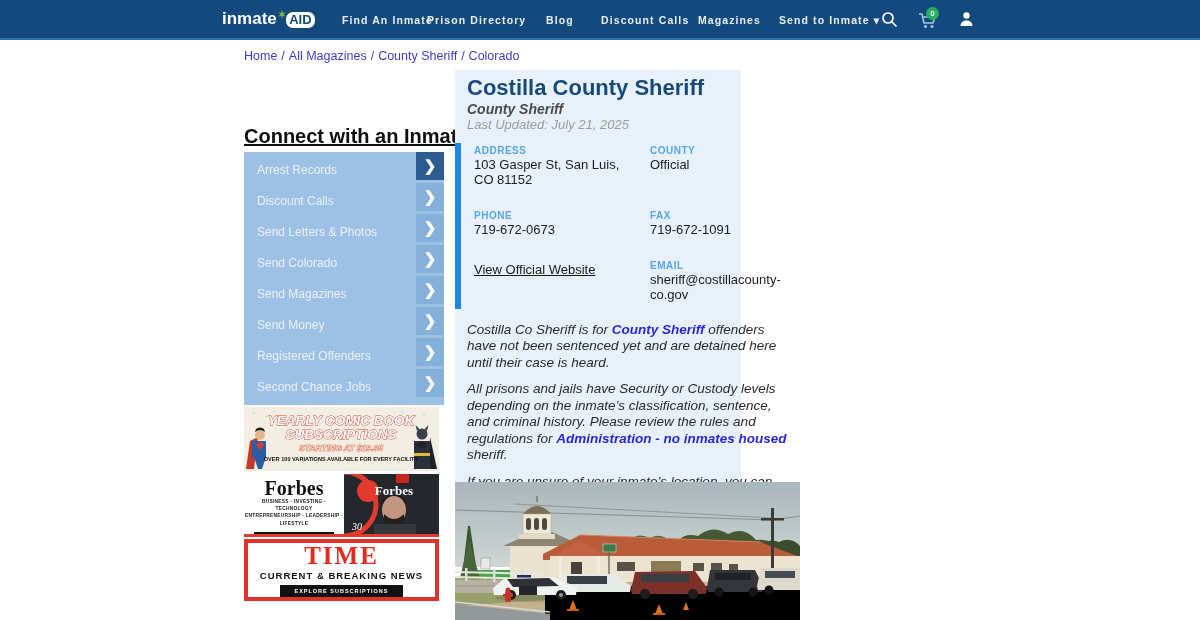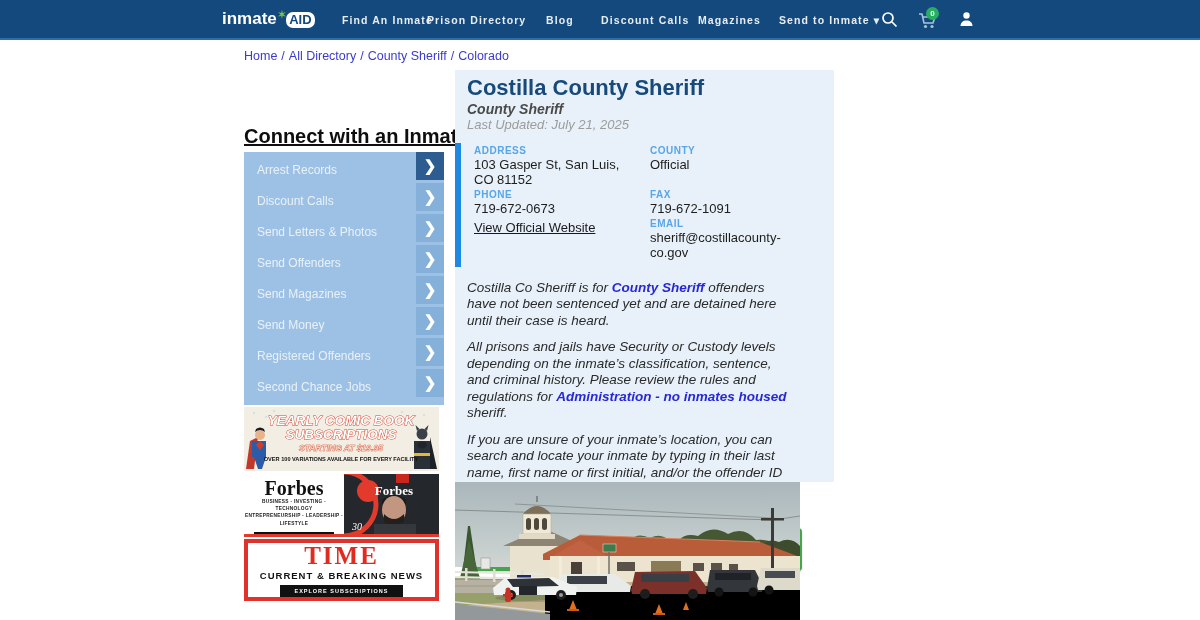--- a/index.html
+++ b/index.html
@@ -51,27 +51,27 @@
   .forbes-btn{background:#111;color:#fff;font-size:5.5px;font-weight:bold;letter-spacing:1px;
     border:none;padding:4px 10px;margin-top:5px;cursor:pointer;}
   .ad-time{top:539px;height:62px;background:#fff;border:4px solid #e0322c;box-sizing:border-box;
     display:flex;flex-direction:column;align-items:center;justify-content:center;}
   .time-title{font-family:"Liberation Serif",serif;font-weight:bold;font-size:25px;
     color:#e02b20;letter-spacing:2px;line-height:1;}
   .time-sub{font-size:9.5px;font-weight:bold;color:#111;letter-spacing:1px;margin-top:2px;}
   .time-btn{background:#111;color:#fff;font-size:5.5px;font-weight:bold;letter-spacing:1px;
     border:none;padding:3px 14px;margin-top:4px;cursor:pointer;}
   
-  .content{position:absolute;left:455px;top:70px;width:379px;height:412px;
+  .content{position:absolute;left:455px;top:70px;width:286px;height:412px;
     background:var(--content_bg,#e8f1f9);box-sizing:border-box;padding:5px 12px 6px 12px;}
   .fac-title{margin:0;font-size:22px;font-weight:bold;color:var(--title_navy,#17497a);line-height:1.15;}
   .fac-type{margin:1px 0 0;font-size:14px;font-weight:bold;font-style:italic;color:#4a4a4a;}
   .fac-updated{margin:0 0 11px;font-size:13px;font-style:italic;color:#9c9c9c;}
   .contact{margin-left:-12px;border-left:6px solid var(--accent_blue,#1e88e5);
-    padding:2px 0 6px 13px;display:grid;grid-template-columns:176px 1fr;row-gap:1px;margin-bottom:13px;}
+    padding:2px 0 6px 13px;display:grid;grid-template-columns:176px 1fr;row-gap:22px;margin-bottom:13px;}
   .field-label{font-size:10px;font-weight:bold;color:var(--label_blue,#58a6e8);
     letter-spacing:.5px;margin-bottom:2px;}
   .field-value{font-size:13px;color:#1d1d1d;line-height:1.15;width:165px;}
   .website-link{font-size:13px;color:#1a1a1a;text-decoration:underline;cursor:pointer;}
   .para{margin:0 0 10px;font-size:13.5px;font-style:italic;color:#2a2a2a;line-height:1.22;width:326px;}
   .para a{color:var(--link_blue,#2727d8);font-weight:bold;text-decoration:none;cursor:pointer;}
   .buttons-row{display:flex;gap:10px;margin-top:14px;}
   .green-btn{background:var(--green,#48a44c);color:#fff;font-weight:bold;font-size:13px;
     font-family:"Liberation Sans",sans-serif;text-align:center;border:none;border-radius:4px;
     padding:5px 6px;line-height:1.25;cursor:pointer;box-shadow:0 1px 2px rgba(0,0,0,.2);}
@@ -105,39 +105,39 @@
   </svg>
   <div class="cart-badge">0</div>
 
   <svg class="hdr-icon" style="left:959px" width="15" height="16" viewBox="0 0 15 16">
     <circle cx="7.5" cy="4.5" r="3.2" fill="#ffffff"></circle>
     <path d="M1.5 15c0-3.5 2.7-5.5 6-5.5s6 2 6 5.5z" fill="#ffffff"></path>
   </svg>
 </div>
 
 <div class="breadcrumb">
-  <a>Home</a><span class="crumb-sep">/</span><a>All Directory</a><span class="crumb-sep">/</span><a>County Sheriff</a><span class="crumb-sep">/</span><a>Colorado</a>
+  <a>Home</a><span class="crumb-sep">/</span><a>All Magazines</a><span class="crumb-sep">/</span><a>County Sheriff</a><span class="crumb-sep">/</span><a>Colorado</a>
 </div>
 
 <h2 class="side-heading">Connect with an Inmate</h2>
 
 <div class="side-btn active" style="top:152px">
     <span class="lbl">Arrest Records</span>
     <span class="chev">❯</span>
   </div>
 <div class="side-btn" style="top:183px">
     <span class="lbl">Discount Calls</span>
     <span class="chev">❯</span>
   </div>
 <div class="side-btn" style="top:214px">
     <span class="lbl">Send Letters &amp; Photos</span>
     <span class="chev">❯</span>
   </div>
 <div class="side-btn" style="top:245px">
-    <span class="lbl">Send Offenders</span>
+    <span class="lbl">Send Colorado</span>
     <span class="chev">❯</span>
   </div>
 <div class="side-btn" style="top:276px">
     <span class="lbl">Send Magazines</span>
     <span class="chev">❯</span>
   </div>
 <div class="side-btn" style="top:307px">
     <span class="lbl">Send Money</span>
     <span class="chev">❯</span>
   </div>

